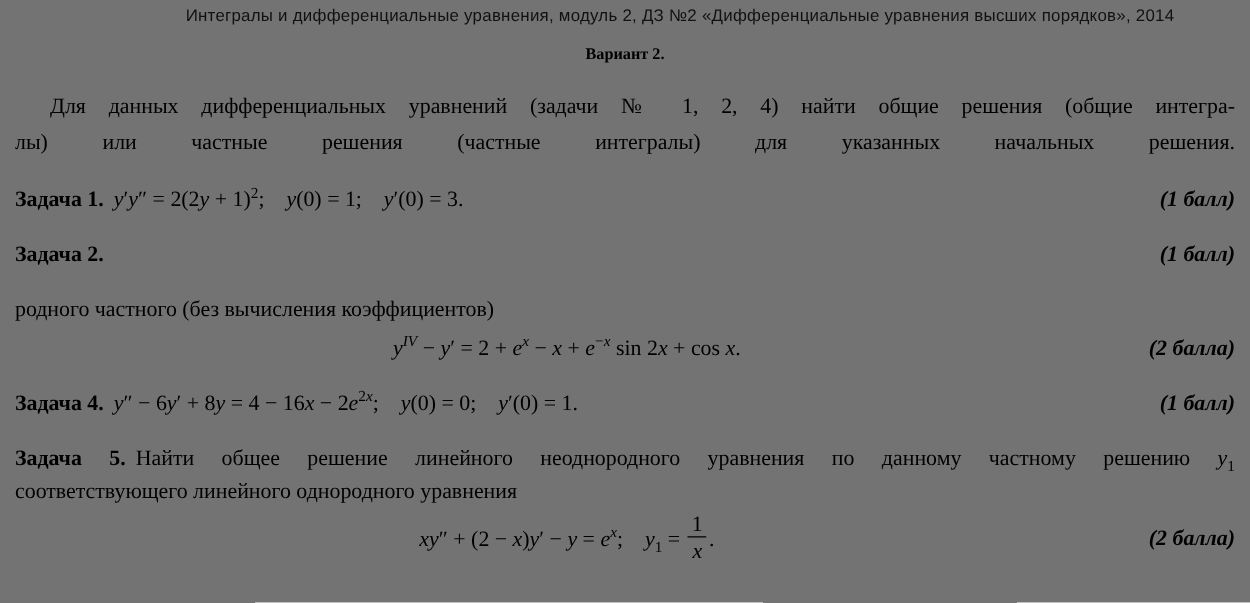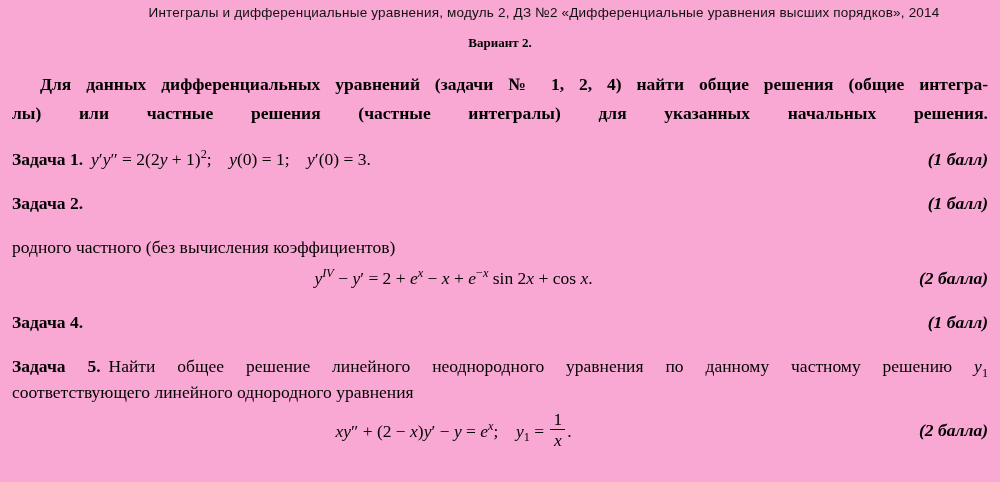--- a/index.html
+++ b/index.html
@@ -1,21 +1,21 @@
 <!DOCTYPE html>
 <html><head>
 <meta charset="utf-8">
 <style>
   html, body { margin: 0; padding: 0; background: #ffffff; }
   .page {
     width: 1000px;
     height: 482px;
     box-sizing: border-box;
     padding: 0 12px;
-    background: #f9a8d4;
+    background: #737373;
     color: #000000;
     font-family: "Liberation Serif", "DejaVu Serif", serif;
     font-size: 17.5px;
     overflow: hidden;
     position: relative;
   }
   .doc-header {
     font-family: "Liberation Sans", "DejaVu Sans", sans-serif;
     font-size: 13.5px;
     color: #111111;
@@ -32,21 +32,20 @@
     margin-top: 15px;
   }
   .intro {
     margin: 19px 0 0 0;
     line-height: 29px;
   }
   .intro-line {
     display: block;
     text-align: justify;
     text-align-last: justify;
-    font-weight: bold;
   }
   .intro-line.line1 { text-indent: 28px; }
   .task-row {
     display: flex;
     align-items: baseline;
     margin-top: 19px;
     line-height: 25px;
   }
   .task-block { margin-top: 18px; line-height: 26px; }
   .task-label { font-weight: bold; margin-right: 8px; white-space: nowrap; }
@@ -107,20 +106,21 @@
   <div class="task-block">
     <div>родного частного (без вычисления коэффициентов)</div>
     <div class="formula-row">
       <span class="formula math"><i>y</i><sup><i>IV</i></sup> − <i>y</i>′ = 2 + <i>e</i><sup><i>x</i></sup> − <i>x</i> + <i>e</i><sup>−<i>x</i></sup> sin 2<i>x</i> + cos <i>x</i>.</span>
       <span class="points">(2 балла)</span>
     </div>
   </div>
 
   <div class="task-row">
     <span class="task-label">Задача 4.</span>
+    <span class="math"><i>y</i>″ − 6<i>y</i>′ + 8<i>y</i> = 4 − 16<i>x</i> − 2<i>e</i><sup>2<i>x</i></sup>;&nbsp;&nbsp;&nbsp;&nbsp;<i>y</i>(0) = 0;&nbsp;&nbsp;&nbsp;&nbsp;<i>y</i>′(0) = 1.</span>
     <span class="points">(1 балл)</span>
   </div>
 
   <div class="task-block">
     <div class="justify-line">
       <span class="task-label">Задача 5.</span><span>Найти общее решение линейного неоднородного уравнения по данному частному решению <i>y</i><sub>1</sub></span>
     </div>
     <div>соответствующего линейного однородного уравнения</div>
     <div class="formula-row">
       <span class="formula math"><i>xy</i>″ + (2 − <i>x</i>)<i>y</i>′ − <i>y</i> = <i>e</i><sup><i>x</i></sup>;&nbsp;&nbsp;&nbsp;&nbsp;<i>y</i><sub>1</sub> = <span class="frac"><span class="num">1</span><span class="den"><i>x</i></span></span>.</span>

